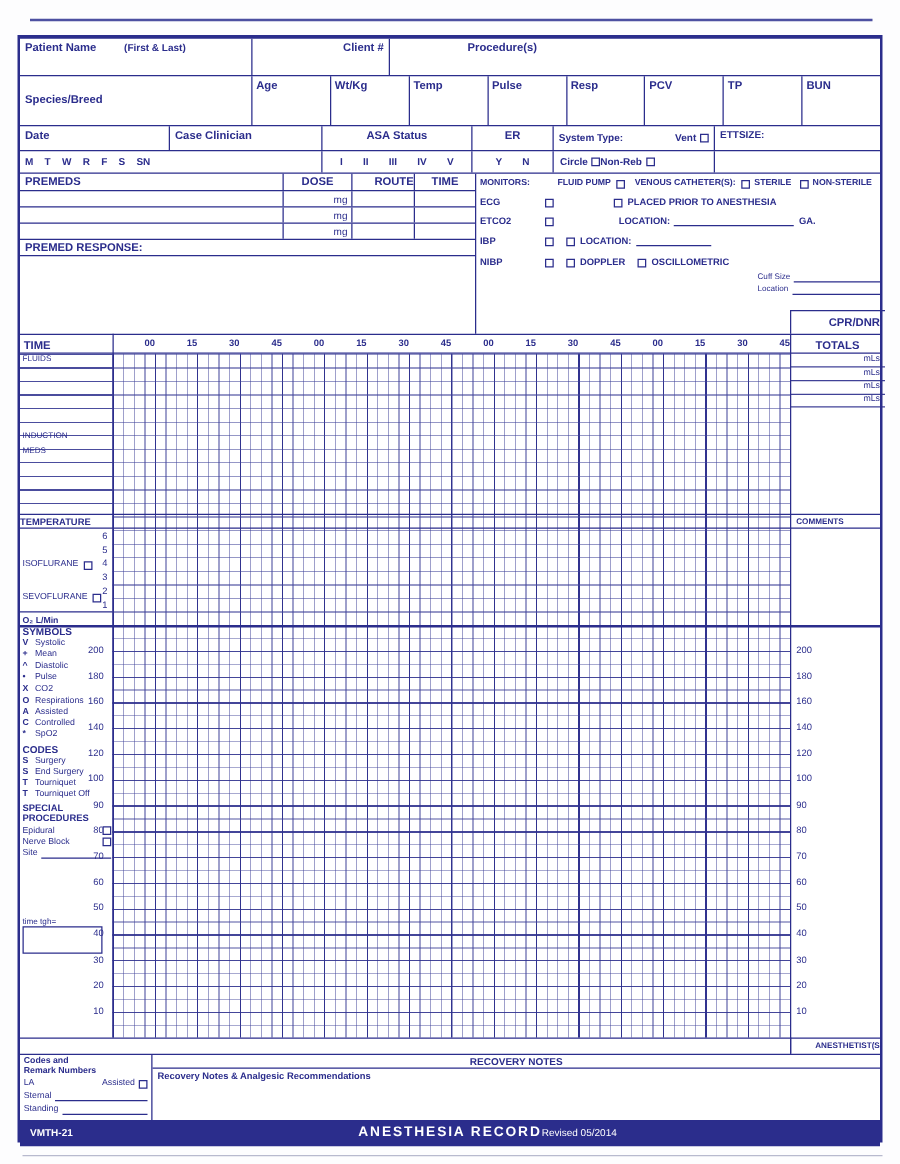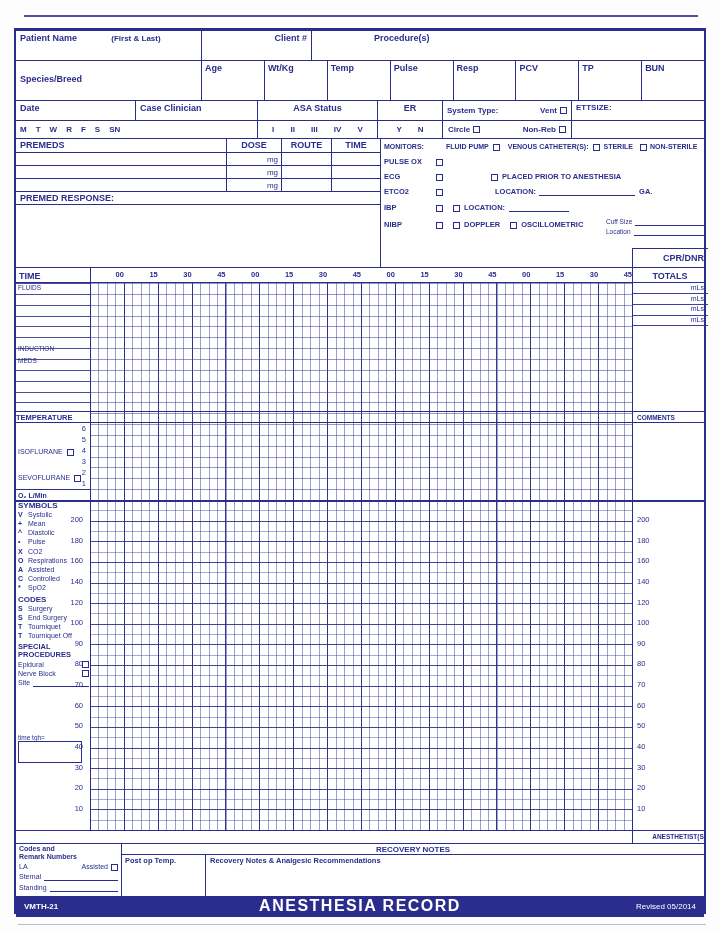--- a/index.html
+++ b/index.html
@@ -40,21 +40,21 @@
 <body>
 
 <div class="abs" style="left:24px;top:15px;width:674px;height:2px;background:#2e3190;opacity:.85"></div>
 <div class="abs" style="left:18px;top:924px;width:688px;height:1px;background:#b8bace"></div>
 
 <div class="form">
 
   <div class="abs row bb" style="left:0;top:0;width:100%;height:30px">
     <div class="cell" style="width:186px;padding:2px 4px">
       <span class="b t9">Patient Name</span>
-      <span class="b t8" style="margin-left:32px">(First &amp; Last)</span>
+      <span class="b t8" style="margin-left:20px">(First &amp; Last)</span>
     </div>
     <div class="cell" style="width:110px;padding:2px 4px;text-align:right">
       <span class="b t9">Client #</span>
     </div>
     <div class="cell" style="flex:1;padding:2px 4px 2px 62px">
       <span class="b t9">Procedure(s)</span>
     </div>
   </div>
 
   <div class="abs row bb" style="left:0;top:30px;width:100%;height:40px">
@@ -134,41 +134,41 @@
         <span class="b t8">II</span>
         <span class="b t8">III</span>
         <span class="b t8">IV</span>
         <span class="b t8">V</span>
       </div>
     <div class="cell flex" style="width:65px;justify-content:center;gap:16px">
 
     <span class="b t8">Y</span>
         <span class="b t8">N</span>
       </div>
-    <div class="cell flex" style="width:129px;justify-content:space-between;padding:0 5px">
+    <div class="cell flex" style="width:129px;padding:0 5px">
       <span class="flex" style="gap:3px">
         <span class="b t8">Circle</span>
         <span class="cb"></span>
       </span>
       <span class="flex" style="gap:3px">
         <span class="b t8">Non-Reb</span>
         <span class="cb"></span>
       </span>
     </div>
     <div class="cell" style="flex:1"></div>
   </div>
 
   <div class="abs row bb" style="left:0;top:108px;width:364px;height:14px">
     <div class="cell" style="width:211px;padding:1px 4px">
       <span class="b t9">PREMEDS</span>
     </div>
     <div class="cell" style="width:55px;text-align:center;padding-top:1px">
       <span class="b t9">DOSE</span>
     </div>
-    <div class="cell" style="width:50px;text-align:center;padding-top:1px">
+    <div class="cell" style="width:50px;text-align:right;padding-top:1px">
       <span class="b t9">ROUTE</span>
     </div>
     <div style="width:48px;text-align:center;padding-top:1px">
       <span class="b t9">TIME</span>
     </div>
   </div>
 
   <div class="abs" style="left:0;top:122px;width:364px">
 
   <div class="row bb" style="height:13px">
@@ -207,24 +207,20 @@
   <div class="abs" style="left:364px;top:108px;width:328px">
     <div class="flex t7" style="height:16px;padding:0 4px;white-space:nowrap">
       <span class="b">MONITORS:</span>
       <span class="b" style="margin-left:22px">FLUID PUMP</span>
       <span class="cb" style="margin-left:4px"></span>
       <span class="b" style="margin-left:8px">VENOUS CATHETER(S):</span>
       <span class="cb" style="margin-left:5px"></span>
       <span class="b" style="margin-left:3px">STERILE</span>
       <span class="cb" style="margin-left:7px"></span>
       <span class="b" style="margin-left:3px">NON-STERILE</span>
-    </div>
-    <div class="flex" style="height:15px;padding:0 4px">
-      <span class="b t75" style="width:52px">PULSE OX</span>
-      <span class="cb"></span>
     </div>
     <div class="flex" style="height:15px;padding:0 4px">
       <span class="b t75" style="width:52px">ECG</span>
       <span class="cb"></span>
       <span class="flex" style="margin-left:48px;gap:4px">
         <span class="cb"></span>
         <span class="b t75">PLACED PRIOR TO ANESTHESIA</span>
       </span>
     </div>
     <div class="flex" style="height:15px;padding:0 4px">
@@ -486,25 +482,24 @@
         <span class="ul" style="flex:1"></span>
       </div>
       <div class="flex t7" style="gap:3px;margin-top:3px">
         <span>Standing</span>
         <span class="ul" style="flex:1"></span>
       </div>
     </div>
     <div class="abs" style="left:106px;top:0;right:0;height:100%">
       <div class="t8 b" style="text-align:center;height:11px;border-bottom:1px solid;padding-top:1px">RECOVERY NOTES</div>
       <div class="row" style="height:41px">
-        <div class="cell t75 b" style="width:84px;padding:2px 3px">Post op Temp.</div>
         <div class="t75 b" style="flex:1;padding:2px 4px">Recovery Notes &amp; Analgesic Recommendations</div>
       </div>
     </div>
   </div>
 
   <div class="abs flex" style="left:0;top:865px;width:100%;height:21px;background:#2b2d8c;color:#fff;padding:0 8px">
     <span class="b t8" style="flex:1">VMTH-21</span>
-    <span class="b" style="font-size:16px;letter-spacing:1.5px">ANESTHESIA RECORD</span>
-    <span class="t8" style="flex:1;text-align:right">Revised 05/2014</span>
+    <span class="b" style="font-size:11px;letter-spacing:1.5px">ANESTHESIA RECORD</span>
+    <span class="t8" style="flex:1;">Revised 05/2014</span>
   </div>
 
 </div>
 
 </body></html>

